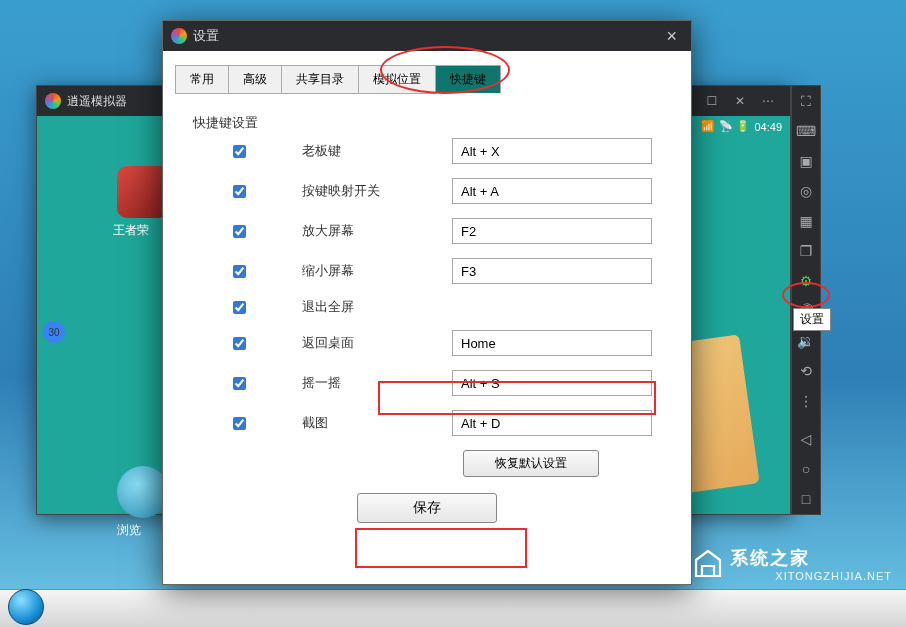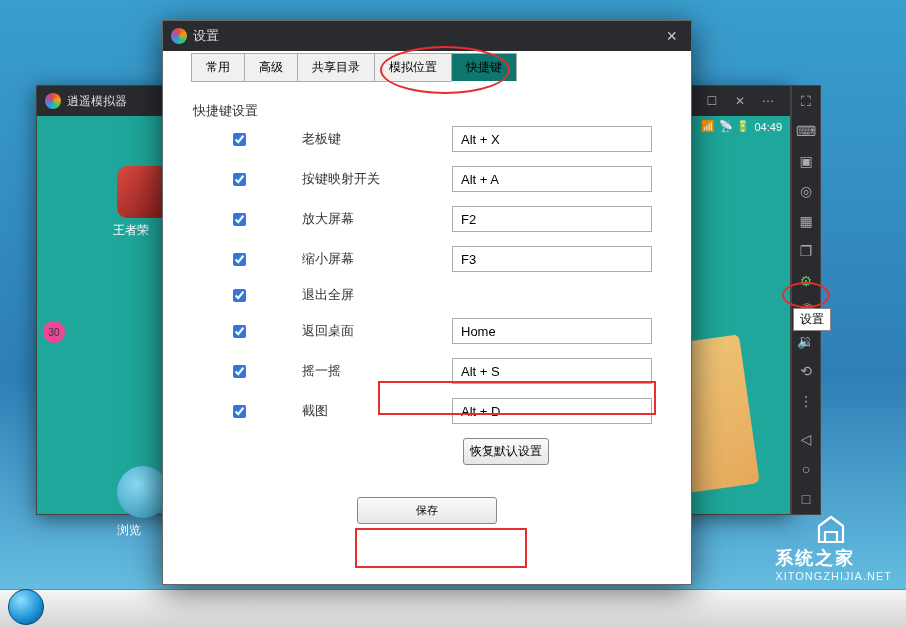--- a/index.html
+++ b/index.html
@@ -12,54 +12,54 @@
 .emulator-titlebar { height: 30px; background: #2a2b2f; display: flex; align-items: center; padding: 0 8px; color: #ddd; font-size: 12px; }
 .emulator-titlebar .logo { width: 16px; height: 16px; margin-right: 6px; background: conic-gradient(#e74c3c, #f39c12, #2ecc71, #3498db, #9b59b6, #e74c3c); border-radius: 50%; }
 .emulator-titlebar .spacer { flex: 1; }
 .emulator-titlebar .winbtn { width: 28px; height: 20px; display: flex; align-items: center; justify-content: center; color: #aaa; font-size: 12px; cursor: pointer; }
 .emulator-content { position: relative; height: calc(100% - 30px); background: #1ea79a; }
 .android-status { position: absolute; top: 0; right: 0; color: #fff; font-size: 11px; padding: 4px 8px; display: flex; gap: 4px; align-items: center; }
 .app-icon { position: absolute; left: 80px; top: 50px; width: 52px; height: 52px; background: linear-gradient(135deg, #d94a3f, #8a1e1e); border-radius: 10px; }
 .app-label { position: absolute; left: 76px; top: 106px; color: #fff; font-size: 12px; }
 .browser-icon { position: absolute; left: 80px; top: 350px; width: 52px; height: 52px; background: radial-gradient(circle at 40% 35%, #8bdff5, #2e8fb5); border-radius: 50%; }
 .browser-label { position: absolute; left: 80px; top: 406px; color: #fff; font-size: 12px; }
-.level-badge { position: absolute; left: 6px; top: 205px; width: 22px; height: 22px; background: #ec4899; border-radius: 50%; color: #333; font-size: 10px; display: flex; align-items: center; justify-content: center; }
+.level-badge { position: absolute; left: 6px; top: 205px; width: 22px; height: 22px; background: #3b82f6; border-radius: 50%; color: #333; font-size: 10px; display: flex; align-items: center; justify-content: center; }
 .cube { position: absolute; right: 40px; bottom: 20px; width: 150px; height: 150px; background: linear-gradient(135deg, #f5d88a, #e6a85a); transform: rotate(-8deg); border-radius: 6px; }
 
 .side-toolbar { position: absolute; left: 791px; top: 85px; width: 30px; height: 430px; background: #2a2b2f; border: 1px solid #444; display: flex; flex-direction: column; align-items: center; color: #aaa; }
 .side-toolbar .tool { width: 30px; height: 30px; display: flex; align-items: center; justify-content: center; font-size: 14px; cursor: pointer; }
 .side-toolbar .gear { color: #4ec961; }
 .tooltip-box { position: absolute; left: 793px; top: 308px; background: #fff; border: 1px solid #888; padding: 2px 6px; font-size: 12px; z-index: 5; }
 
 .settings-window { position: absolute; left: 162px; top: 20px; width: 530px; height: 565px; background: #fff; border: 1px solid #666; box-shadow: 0 6px 30px rgba(0,0,0,0.6); z-index: 10; }
 .settings-titlebar { height: 30px; background: #2a2b2f; display: flex; align-items: center; padding: 0 8px; color: #ddd; font-size: 13px; }
 .settings-titlebar .logo { width: 16px; height: 16px; margin-right: 6px; background: conic-gradient(#e74c3c, #f39c12, #2ecc71, #3498db, #9b59b6, #e74c3c); border-radius: 50%; }
 .settings-titlebar .spacer { flex: 1; }
 .settings-titlebar .close { color: #ccc; font-size: 18px; cursor: pointer; padding: 0 6px; }
 
-.tabs { display: flex; padding: 2px 12px 0 12px; margin-left: 16px; }
+.tabs { display: flex; padding: 14px 12px 0 12px; }
 .tab { padding: 5px 14px; font-size: 12px; border: 1px solid #aaa; background: #f0f0f0; cursor: pointer; margin-right: -1px; }
 .tab.active { background: #0f766e; border-bottom: 1px solid #fff; position: relative; z-index: 1; }
 
 .settings-body { padding: 20px 30px; font-size: 13px; color: #333; }
 .section-title { margin-bottom: 6px; font-size: 13px; }
 .hotkey-row { display: flex; align-items: center; margin-bottom: 14px; padding-left: 40px; }
 .hotkey-row input[type="checkbox"] { margin-right: 8px; accent-color: #3478d6; }
 .hotkey-label { width: 150px; font-size: 13px; margin-left: 48px; }
 .hotkey-field { width: 200px; height: 26px; border: 1px solid #aaa; padding: 0 8px; font-size: 13px; background: #fff; }
-.restore-btn { display: block; margin: 10px 0 0 270px; padding: 4px 6px; font-size: 12px; border: 1px solid #888; background: linear-gradient(#fafafa, #e6e6e6); border-radius: 3px; cursor: pointer; }
-.save-btn { display: block; margin: 32px auto 0 auto; width: 140px; padding: 5px 0; font-size: 11px; border: 1px solid #888; background: linear-gradient(#fafafa, #e6e6e6); border-radius: 3px; cursor: pointer; }
+.restore-btn { display: block; margin: 10px 0 0 270px; padding: 4px 31px; font-size: 12px; border: 1px solid #888; background: linear-gradient(#fafafa, #e6e6e6); border-radius: 3px; cursor: pointer; }
+.save-btn { display: block; margin: 16px auto 0 auto; width: 140px; padding: 5px 0; font-size: 14px; border: 1px solid #888; background: linear-gradient(#fafafa, #e6e6e6); border-radius: 3px; cursor: pointer; }
 
 .annot { position: absolute; border: 2px solid #e62e2e; z-index: 20; pointer-events: none; }
 .annot-ellipse { border-radius: 50%; }
 
-.watermark { position: absolute; right: 14px; bottom: 45px; display: flex; align-items: center; color: #fff; font-size: 13px; z-index: 30; flex-direction: column; }
+.watermark { position: absolute; right: 14px; bottom: 45px; display: flex; align-items: center; color: #fff; font-size: 13px; z-index: 30; }
 .watermark .wm-logo { width: 32px; height: 32px; margin-right: 6px; }
 .watermark .wm-title { font-size: 18px; font-weight: bold; letter-spacing: 2px; }
-.watermark .wm-url { font-size: 11px; letter-spacing: 1px; opacity: 0.9; }
+.watermark .wm-url { font-size: 11px; letter-spacing: 1px; opacity: 0.9; margin-left: 45px; }
 </style>
 </head>
 <body>
 
 <div class="emulator-window">
   <div class="emulator-titlebar">
     <div class="logo"></div>
     <span>逍遥模拟器</span>
     <div class="spacer"></div>
     <div class="winbtn">—</div>

